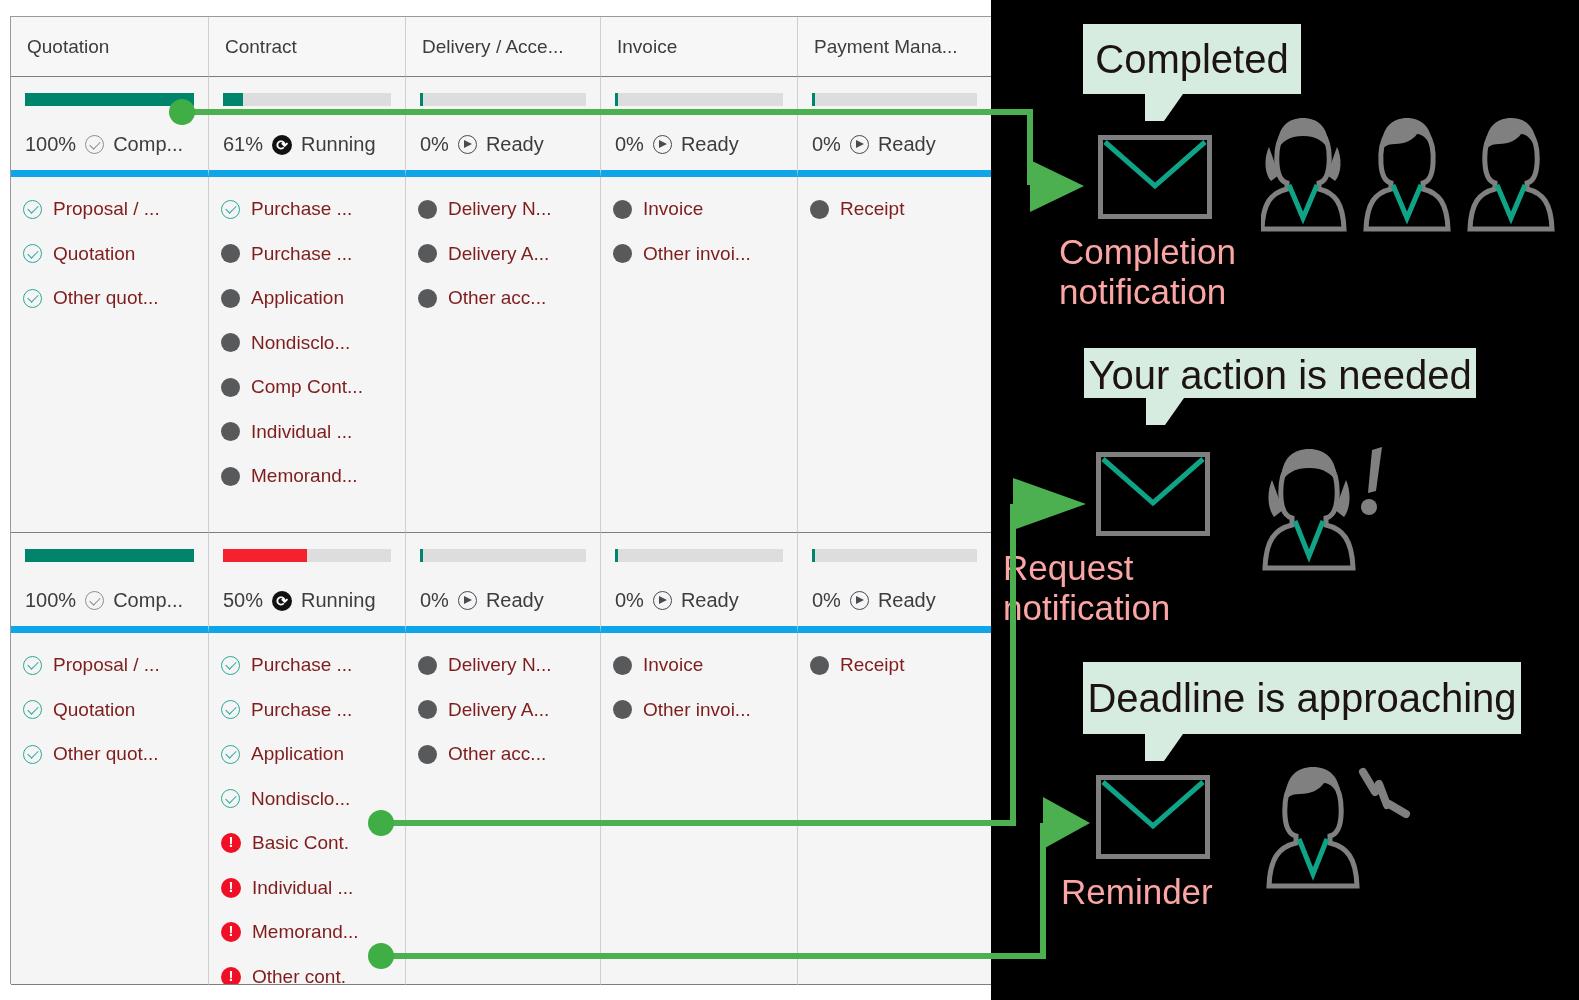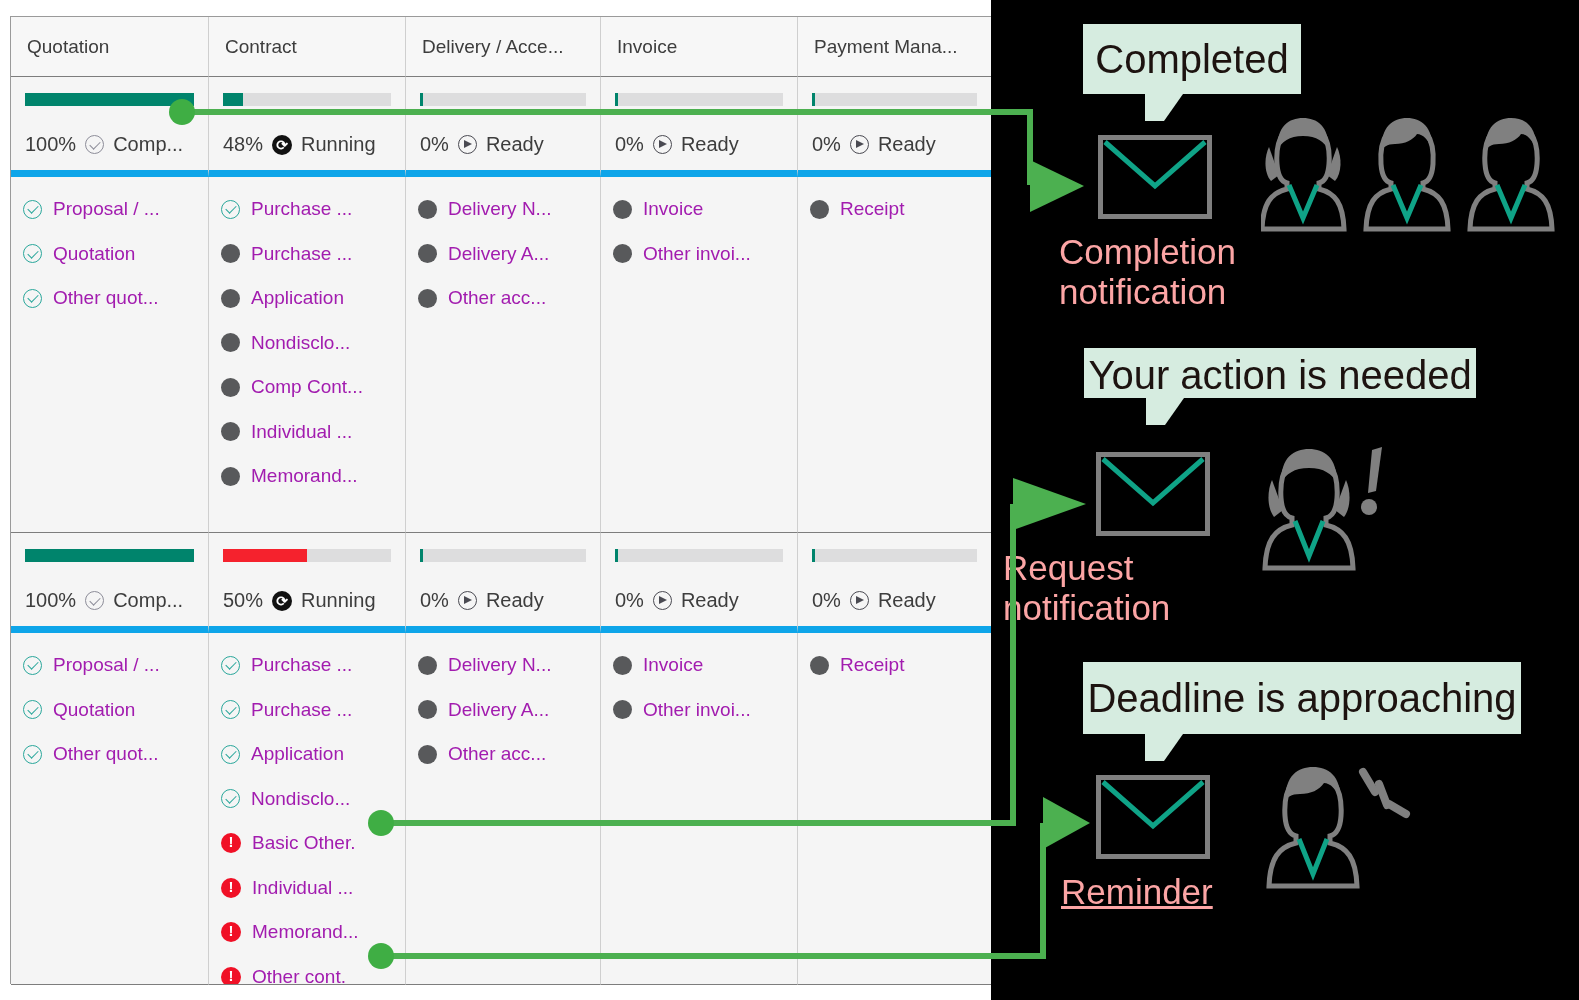--- a/index.html
+++ b/index.html
@@ -96,21 +96,21 @@
     content:""; position:absolute; left:5.5px; top:3.8px;
     border-left:8px solid #4a4a52;
     border-top:4.6px solid transparent;
     border-bottom:4.6px solid transparent;
   }
 
   
   .item {
     display:flex; align-items:center;
     height:44.5px;
-    font-size:19px; color:#a21caf;
+    font-size:19px; color:#7f1d1d;
     white-space:nowrap;
   }
   .item .tx { margin-left:11px; }
   .dot-done {
     width:19px; height:19px; border-radius:50%;
     border:1.7px solid #2aa79b; flex:none; position:relative;
   }
   .dot-done::after{
     content:""; position:absolute; left:4px; top:4.5px;
     width:9px; height:5px;
@@ -210,21 +210,21 @@
           <span class="pct">100%</span>
           <span class="ic ic-check"></span>
           <span class="lbl">Comp...</span>
         </div>
       </div>
     <div class="cell status">
         <div class="bar">
           <i style="width:12%;background:#00846c"></i>
         </div>
         <div class="statline">
-          <span class="pct">48%</span>
+          <span class="pct">61%</span>
           <span class="ic ic-running">⟳</span>
           <span class="lbl">Running</span>
         </div>
       </div>
     <div class="cell status">
         <div class="bar">
           <i style="width:2%;background:#00846c"></i>
         </div>
         <div class="statline">
           <span class="pct">0%</span>
@@ -405,21 +405,21 @@
         <div class="item">
           <span class="dot-done"></span>
           <span class="tx">Application</span>
         </div>
         <div class="item">
           <span class="dot-done"></span>
           <span class="tx">Nondisclo...</span>
         </div>
         <div class="item">
           <span class="dot-alert"></span>
-          <span class="tx">Basic Other.</span>
+          <span class="tx">Basic Cont.</span>
         </div>
         <div class="item">
           <span class="dot-alert"></span>
           <span class="tx">Individual ...</span>
         </div>
         <div class="item">
           <span class="dot-alert"></span>
           <span class="tx">Memorand...</span>
         </div>
         <div class="item">
@@ -526,21 +526,21 @@
   <div class="callout" style="left:92px; top:662px; width:438px; height:72px;">
     <span>Deadline is approaching</span>
     <span class="tail"></span>
   </div>
 
   <div class="env" style="left:105px; top:775px;">
     <svg width="104" height="74" viewBox="0 0 104 74">
       <polyline points="2,2 52,46 102,2" fill="none" stroke="#0fa387" stroke-width="5"></polyline>
     </svg>
   </div>
-  <div class="ntitle" style="left:70px; top:872px;text-decoration:underline;">Reminder</div>
+  <div class="ntitle" style="left:70px; top:872px;">Reminder</div>
 
   <svg class="person" style="left:272px; top:760px;" width="180" height="160" viewBox="0 0 180 160">
     <g fill="none" stroke="#808080" stroke-width="5">
       <path d="M22 56 c-2,-30 11,-43 28,-43 17,0 30,13 28,43 c-1,15 -7,19 -11,20 l0,7 c17,4 26,15 27,43 l-88,0 c1,-28 10,-39 27,-43 l0,-7 c-4,-1 -10,-5 -11,-20z"></path>
       <path d="M22 42 c0,-27 13,-35 28,-35 15,0 28,8 28,35 c-4,-13 -11,-19 -17,-19 -5,7 -13,11 -24,11 -9,0 -13,3 -15,8z" fill="#808080" stroke="none"></path>
     </g>
     <polyline points="36,79 50,114 64,79" fill="none" stroke="#0fa387" stroke-width="5"></polyline>
     <g stroke="#808080" stroke-width="8" stroke-linecap="round">
       <line x1="100" y1="12" x2="112" y2="32"></line>
       <line x1="116" y1="24" x2="124" y2="45"></line>

